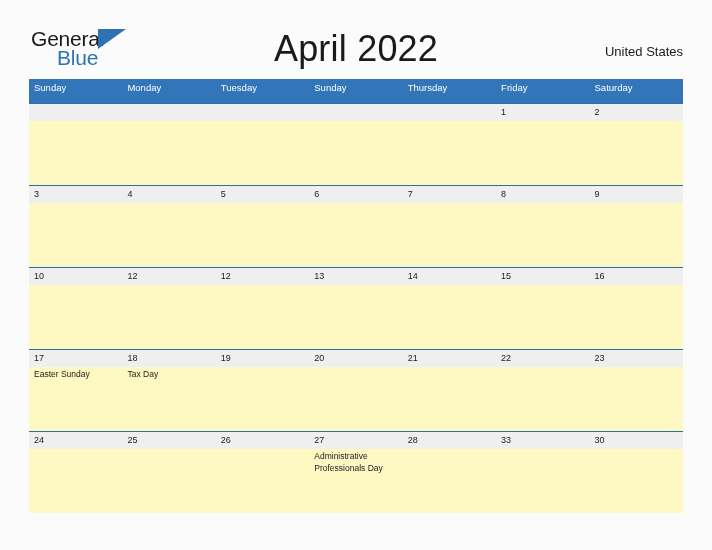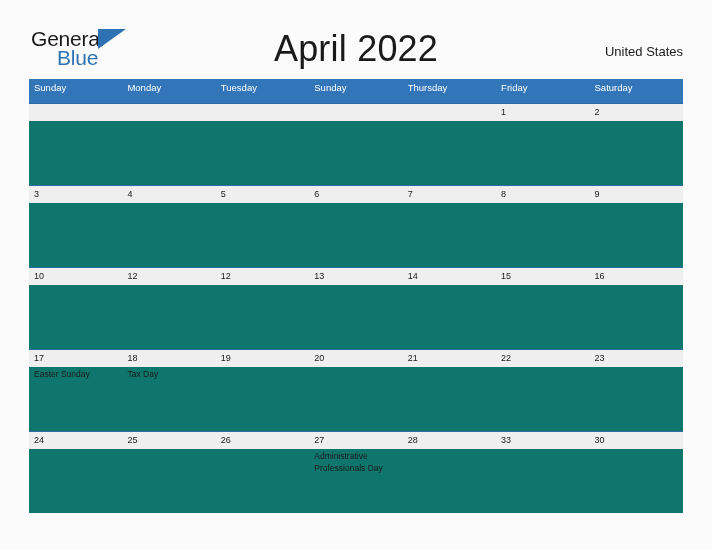--- a/index.html
+++ b/index.html
@@ -133,21 +133,21 @@
     line-height: 17px;
     color: #1a1a1a;
     padding-left: 5px;
     box-sizing: border-box;
     font-family: "Liberation Sans", sans-serif;
   }
 
   .week-events {
     display: flex;
     height: 64px;
-    background: #0f766e;
+    background: #fef9c3;
   }
   .ev-cell {
     flex: 1 1 0;
     padding: 2px 6px 0 5px;
     box-sizing: border-box;
     font-size: 8.5px;
     line-height: 11.5px;
     color: #1a1a1a;
     font-family: "Liberation Sans", sans-serif;
     word-wrap: break-word;

